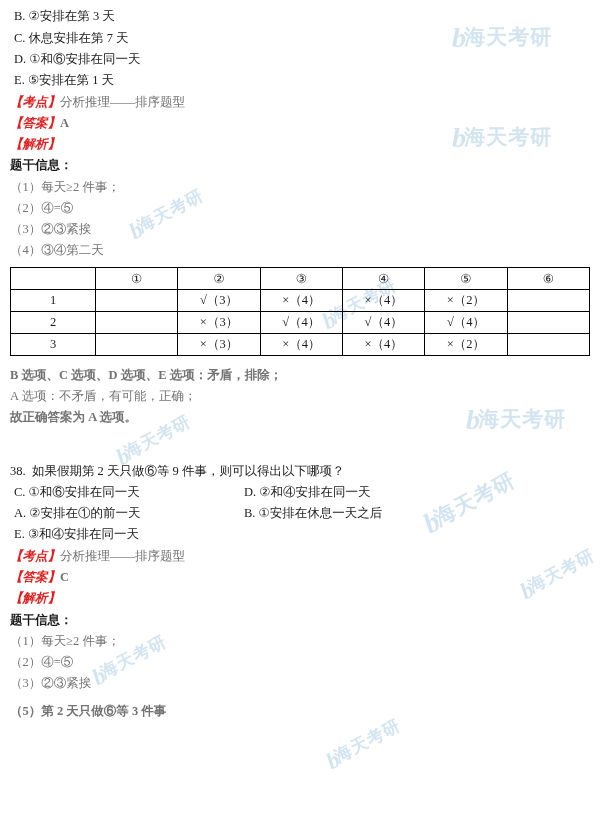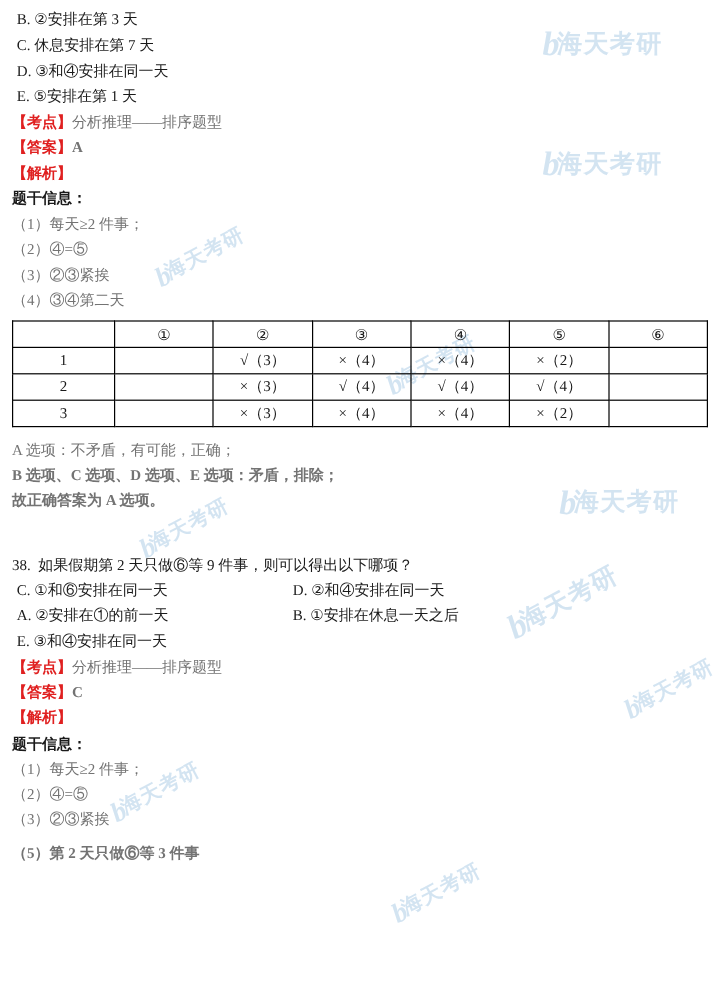--- a/index.html
+++ b/index.html
@@ -38,20 +38,21 @@
   }
   .red {
     color: #737373;
   }
   .bold {
     font-weight: bold;
   }
   .tag {
     color: #e02020;
     font-weight: bold;
+    font-style: italic;
   }
   .q-num {
     padding-left: 0px;
   }
   .two-col {
     display: flex;
     white-space: nowrap;
   }
   .two-col .c1 {
     width: 230px;
@@ -122,21 +123,21 @@
     <div class="wm wm-big wm-rot" style="left:418px; top:512px;"><span class="logo">b</span><span>海天考研</span></div>
     <div class="wm wm-mid wm-rot" style="left:516px; top:582px;"><span class="logo">b</span><span>海天考研</span></div>
     <div class="wm wm-mid wm-rot" style="left:88px; top:668px;"><span class="logo">b</span><span>海天考研</span></div>
     <div class="wm wm-mid wm-rot" style="left:322px; top:752px;"><span class="logo">b</span><span>海天考研</span></div>
   </div>
 
   <div class="content">
 
     <div class="line opt">B.  ②安排在第 3 天</div>
     <div class="line opt">C.  休息安排在第 7 天</div>
-    <div class="line opt">D.  ③和④安排在同一天</div>
+    <div class="line opt">D.  ①和⑥安排在同一天</div>
     <div class="line opt">E.  ⑤安排在第 1 天</div>
 
     <div class="line"><span class="tag">【考点】</span><span class="red">分析推理——排序题型</span></div>
     <div class="line"><span class="tag">【答案】</span><span class="red bold">A</span></div>
     <div class="line"><span class="tag">【解析】</span></div>
     <div class="line"><span class="bold">题干信息：</span></div>
 
     <div class="line red">（1）每天≥2 件事；</div>
     <div class="line red">（2）④=⑤</div>
     <div class="line red">（3）②③紧挨</div>
@@ -178,22 +179,22 @@
           <td></td>
           <td>×（3）</td>
           <td>×（4）</td>
           <td>×（4）</td>
           <td>×（2）</td>
           <td></td>
         </tr>
       </tbody>
     </table>
 
+    <div class="line red bold">B 选项、C 选项、D 选项、E 选项：矛盾，排除；</div>
     <div class="line red">A 选项：不矛盾，有可能，正确；</div>
-    <div class="line red bold">B 选项、C 选项、D 选项、E 选项：矛盾，排除；</div>
     <div class="line red bold">故正确答案为 A 选项。</div>
 
     <div class="spacer-lg"></div>
     <div class="spacer-md"></div>
 
     <div class="line q-num"><span>38.</span>&nbsp;&nbsp;<span>如果假期第 2 天只做⑥等 9 件事，则可以得出以下哪项？</span></div>
 
     <div class="line two-col">
       <span class="c1 opt">C.  ①和⑥安排在同一天</span>
       <span class="c2">D.  ②和④安排在同一天</span>

